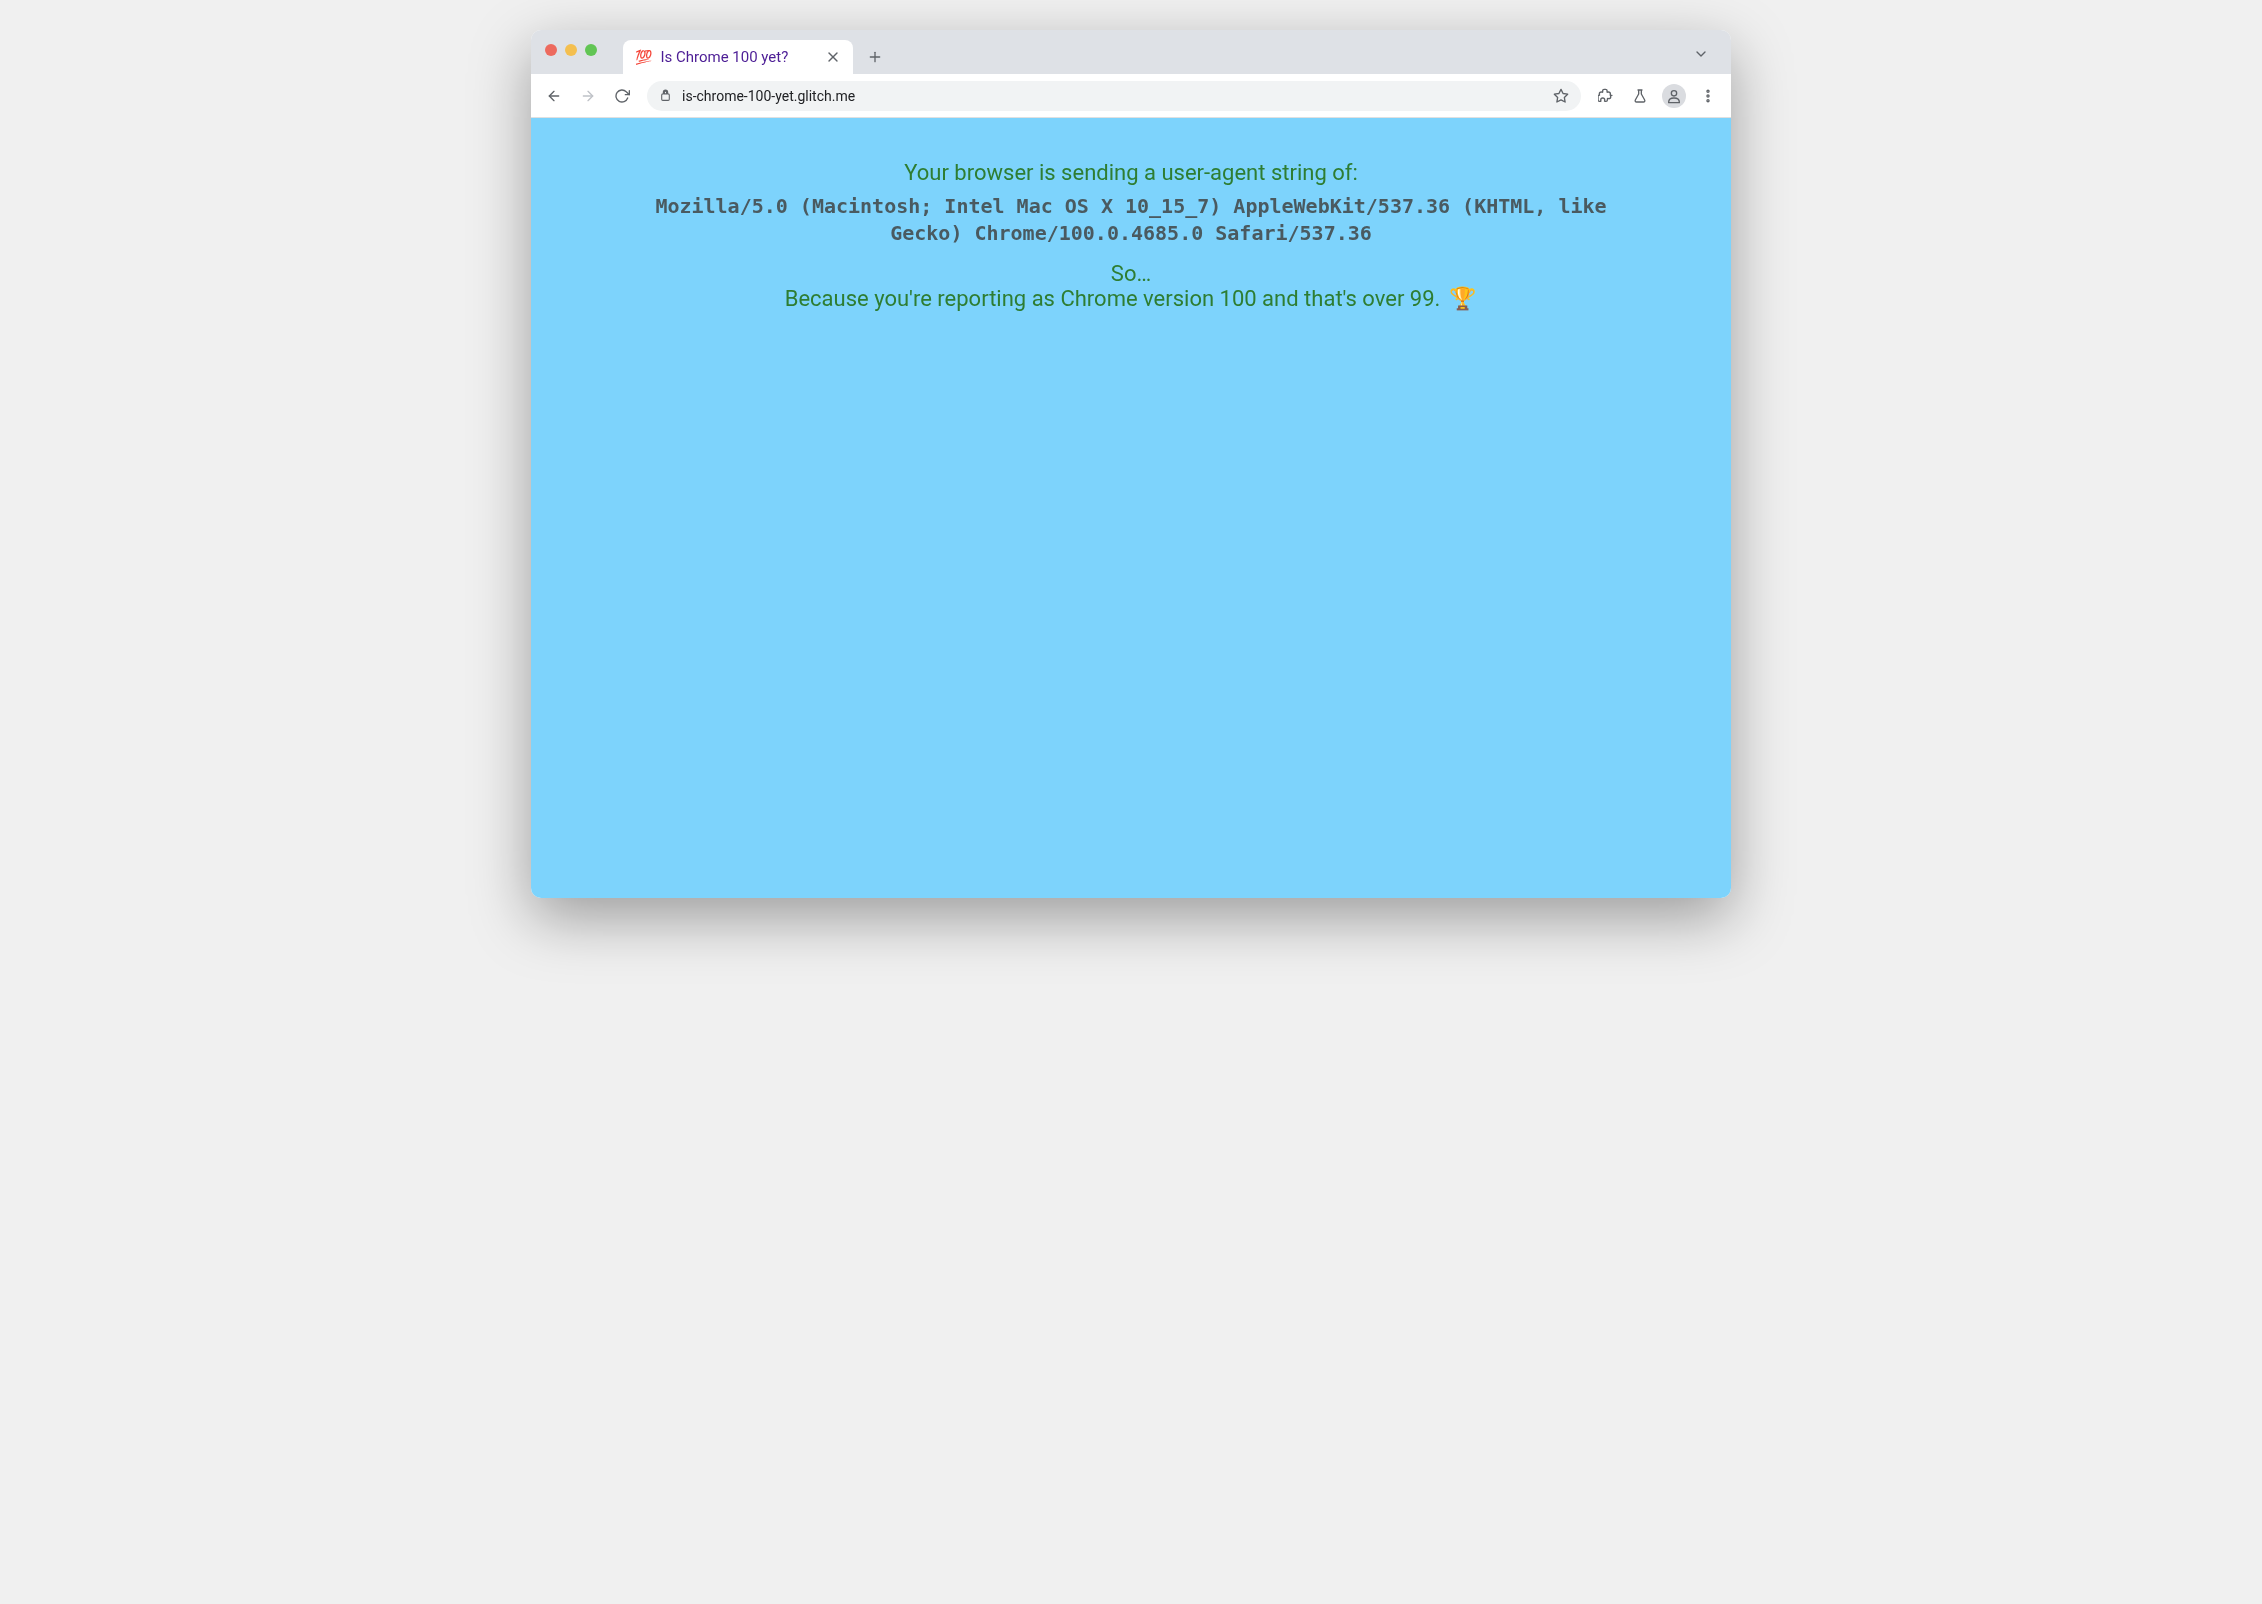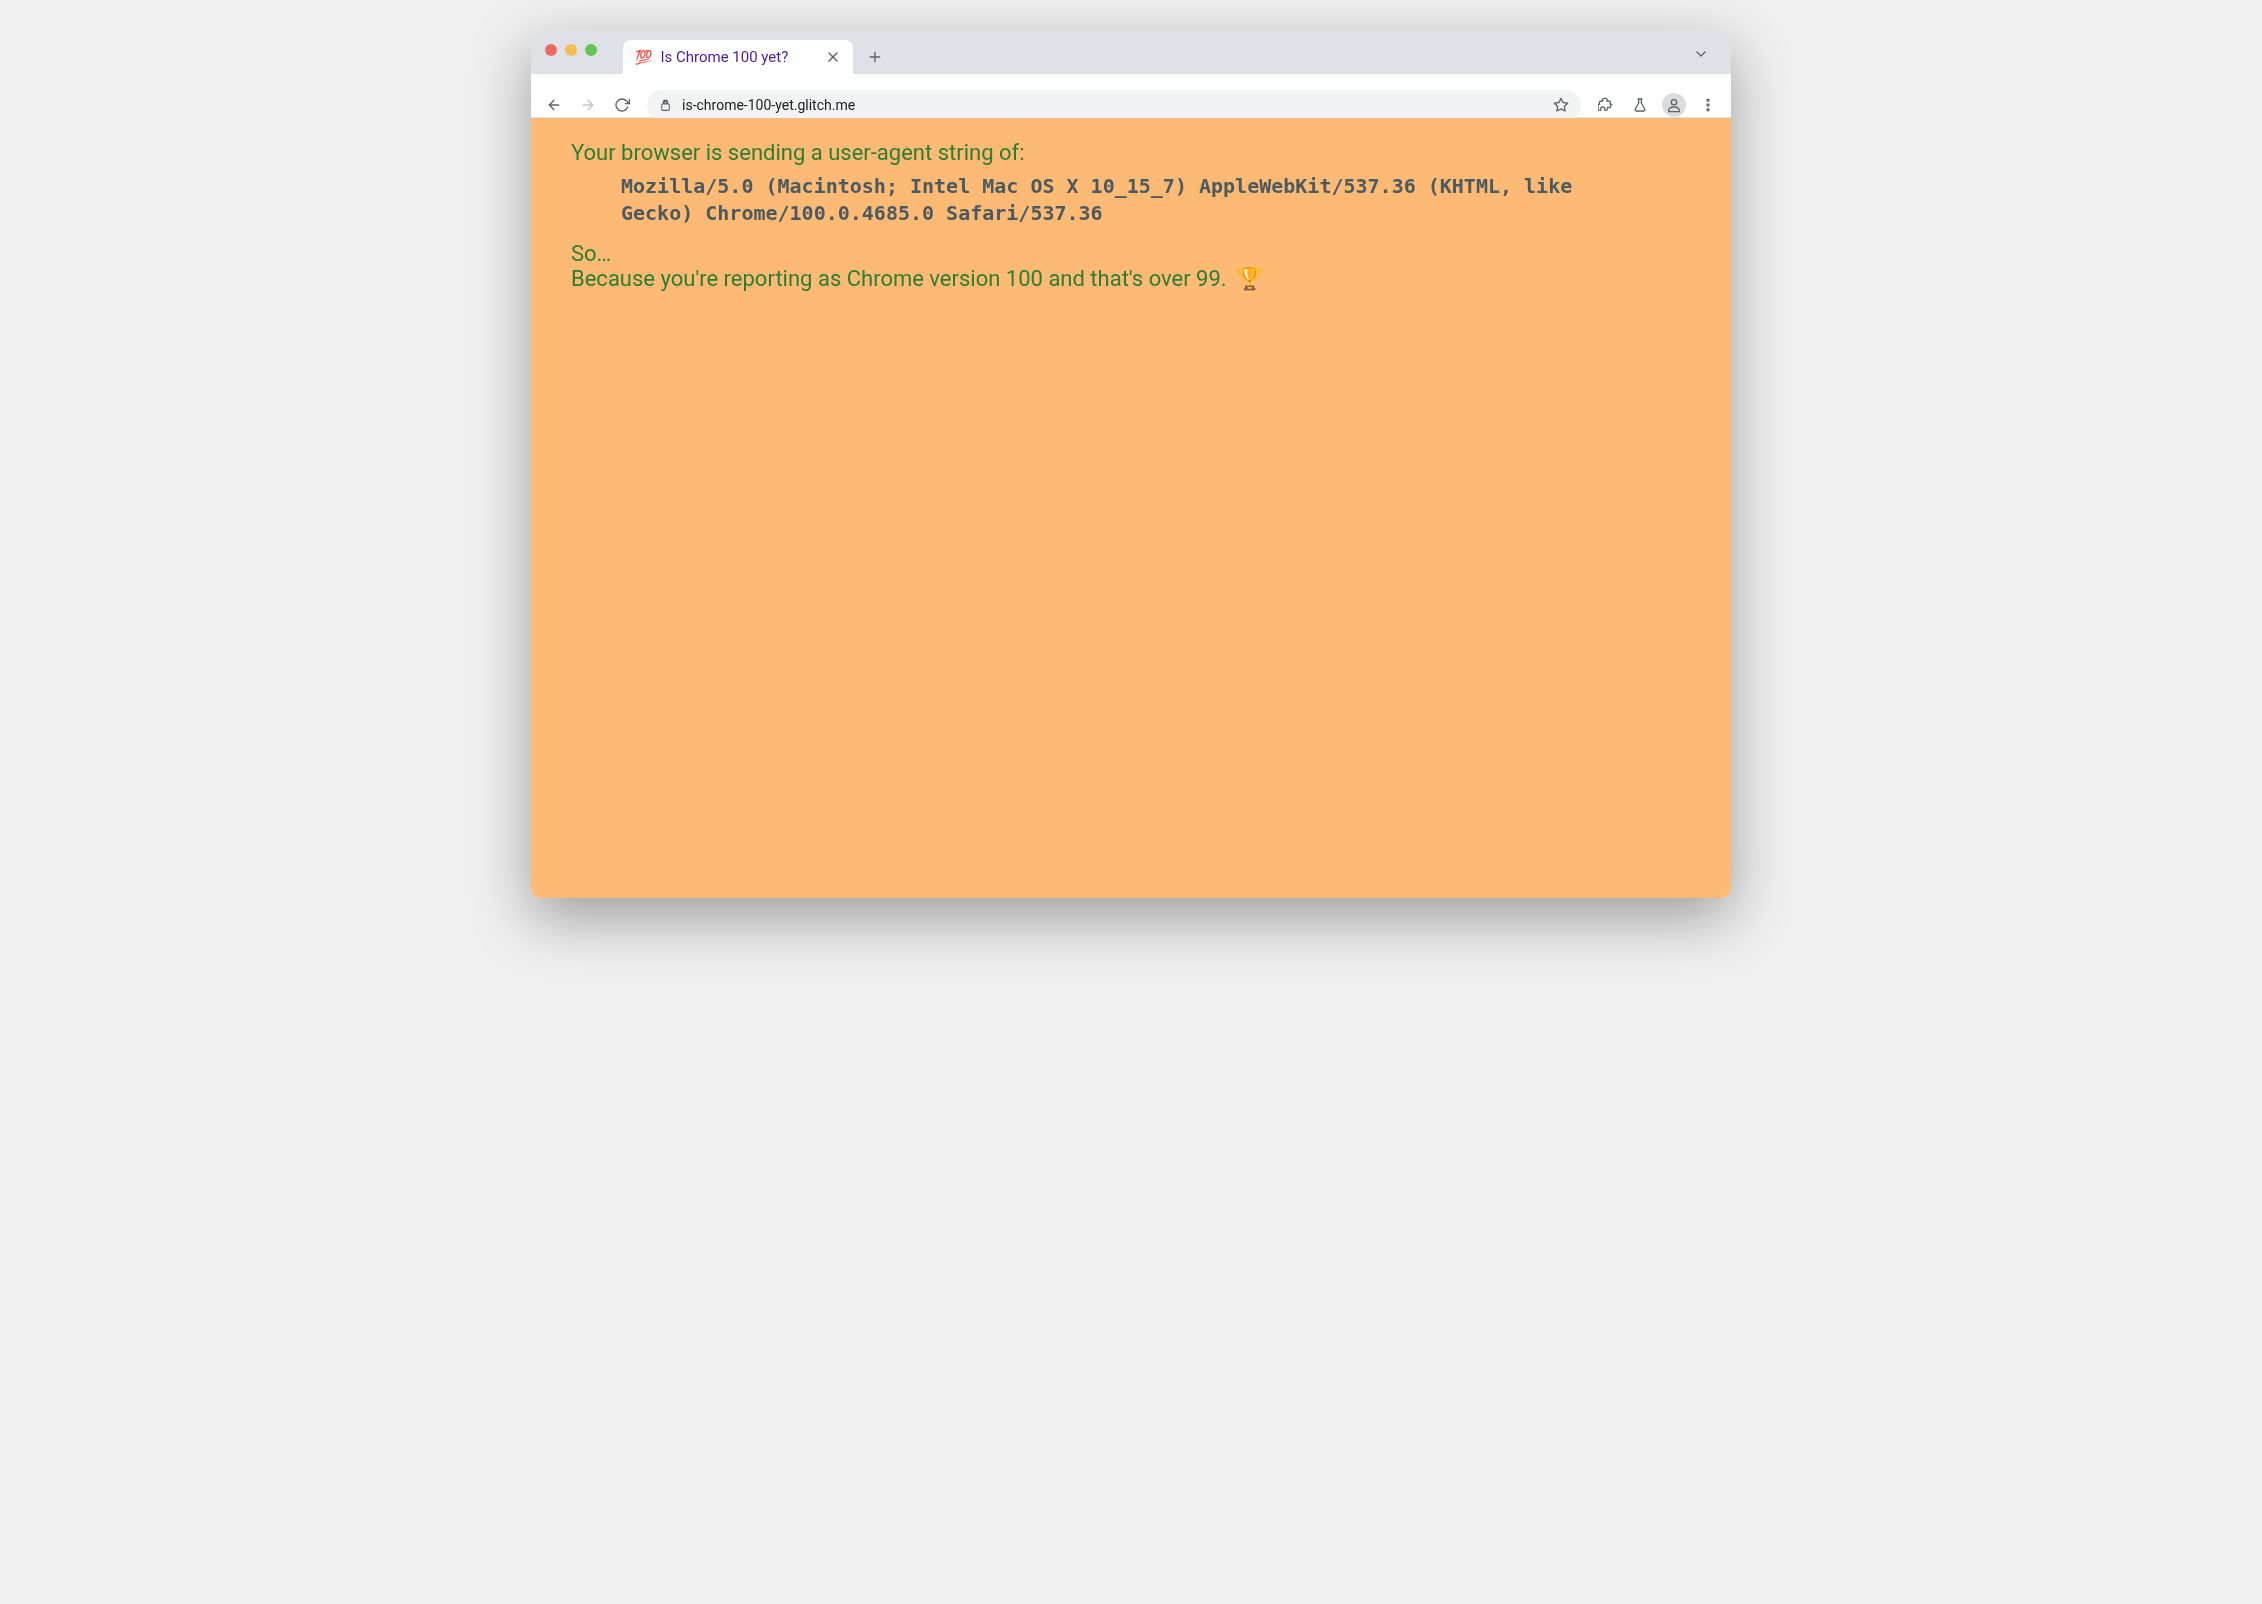--- a/index.html
+++ b/index.html
@@ -75,21 +75,21 @@
     }
     .tabs-chevron {
       margin-left: auto; margin-right: 4px; margin-bottom: 6px;
       width: 28px; height:28px; display:flex; align-items:center; justify-content:center;
       color:#5f6368; cursor:pointer;
     }
     .toolbar {
       background: #fff;
       height: 44px;
       display: flex;
-      align-items: flex-start;
+      align-items: center;
       padding: 16px 8px;
       gap: 4px;
       border-bottom: 1px solid #e0e0e0;
     }
     .nav-btn {
       width: 30px; height: 30px; display:flex; align-items:center; justify-content:center;
       color:#5f6368; border-radius:50%; cursor:pointer;
     }
     .nav-btn.disabled { color:#bfc2c7; }
     .omnibox {
@@ -108,23 +108,24 @@
     .star-btn { color:#5f6368; display:flex; cursor:pointer; }
     .ext-icon, .profile-icon, .kebab {
       width: 30px; height:30px; display:flex; align-items:center; justify-content:center;
       color:#5f6368; cursor:pointer;
     }
     .profile-avatar {
       width:24px; height:24px; border-radius:50%; background:#dadce0;
       display:flex; align-items:center; justify-content:center;
     }
     .content {
-      background: #fdba74;
+      background: #7dd3fc;
       flex:1;
-      padding: 22px 40px 60px;
+      padding: 42px 40px 60px;
+      text-align: center;
       min-height: 780px;
     }
     .heading {
       color: #2e7d32;
       font-size: 22px;
       font-weight: 400;
       margin-bottom: 4px;
     }
     .ua-string {
       font-family: ui-monospace, "SF Mono", Menlo, Consolas, monospace;

